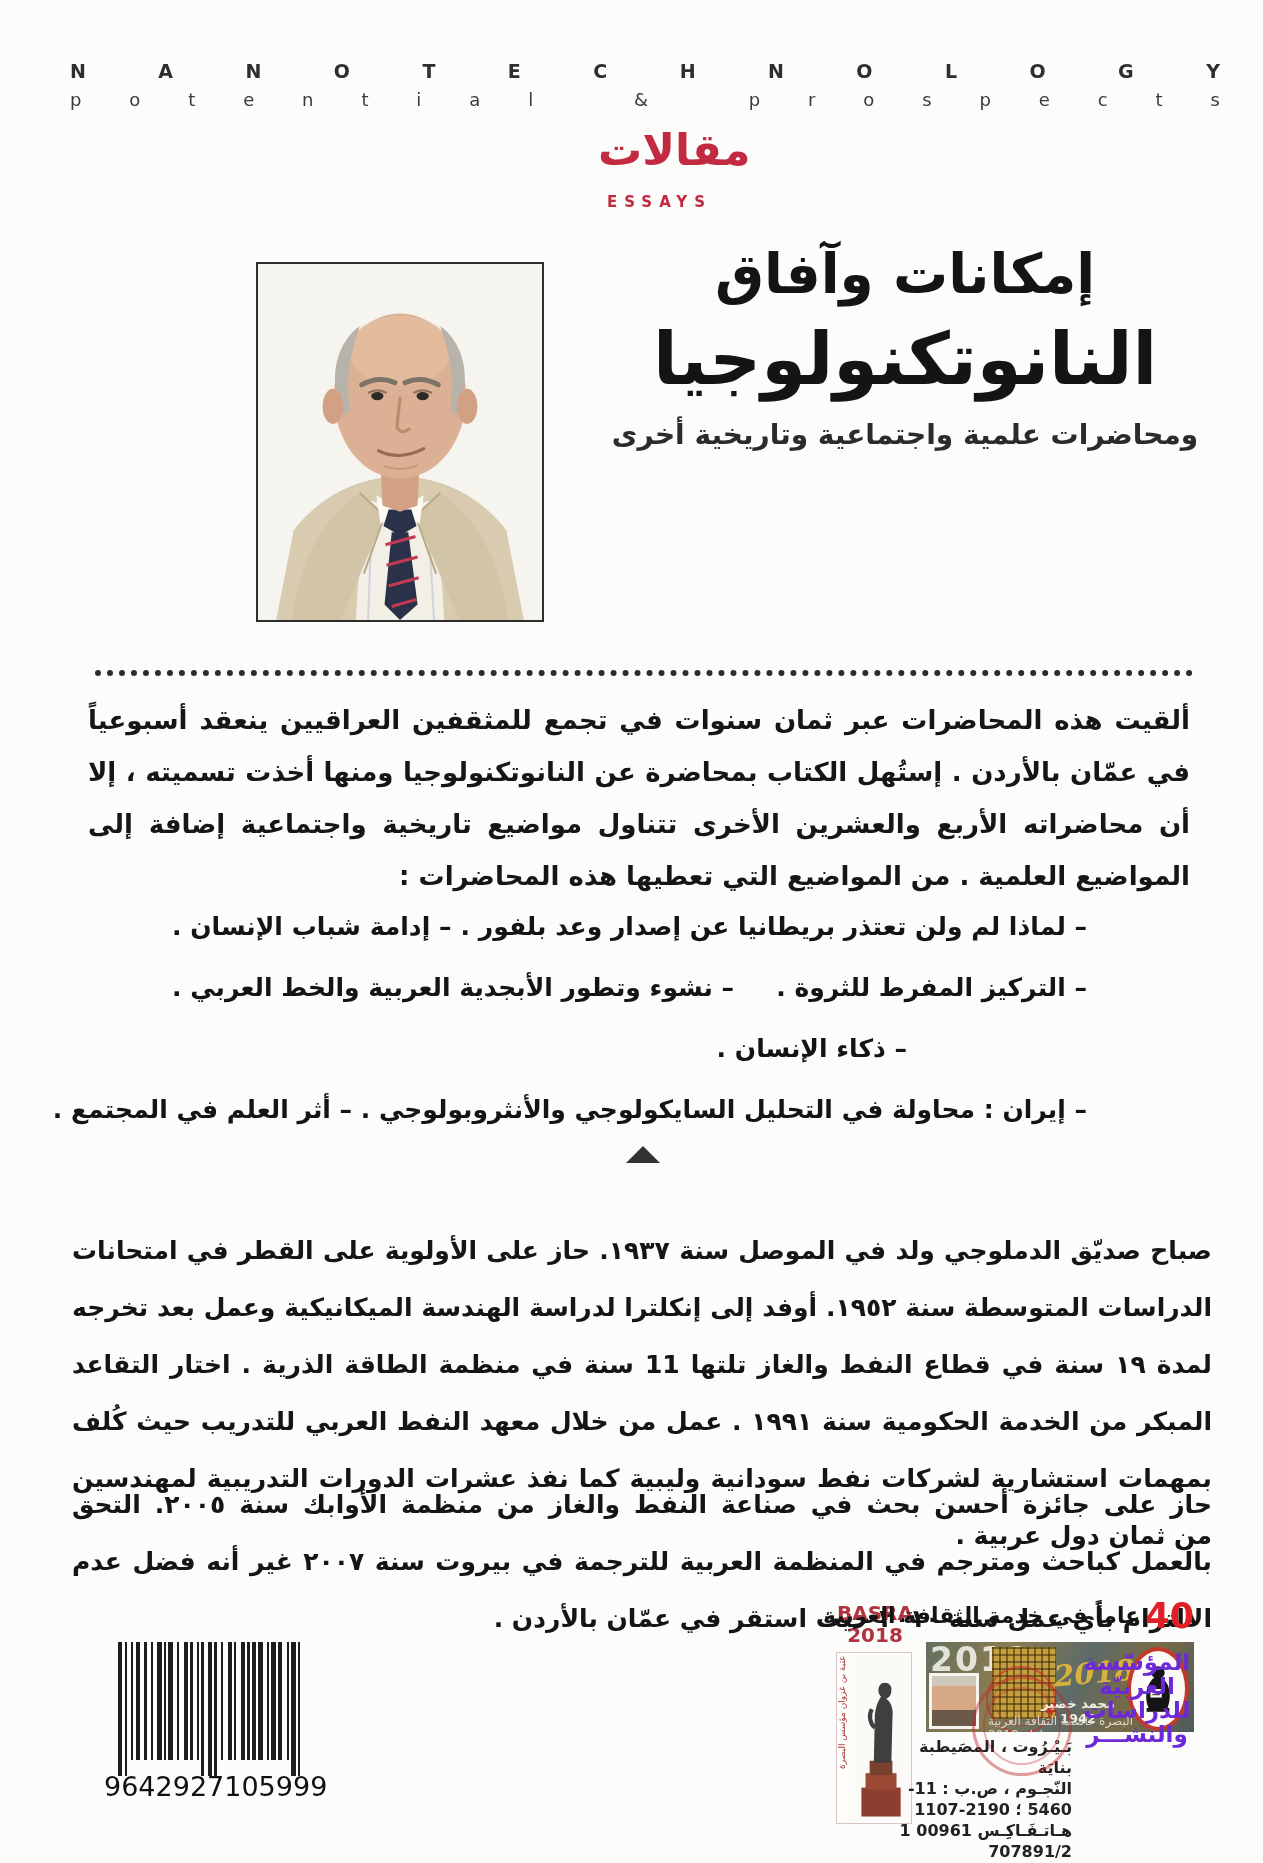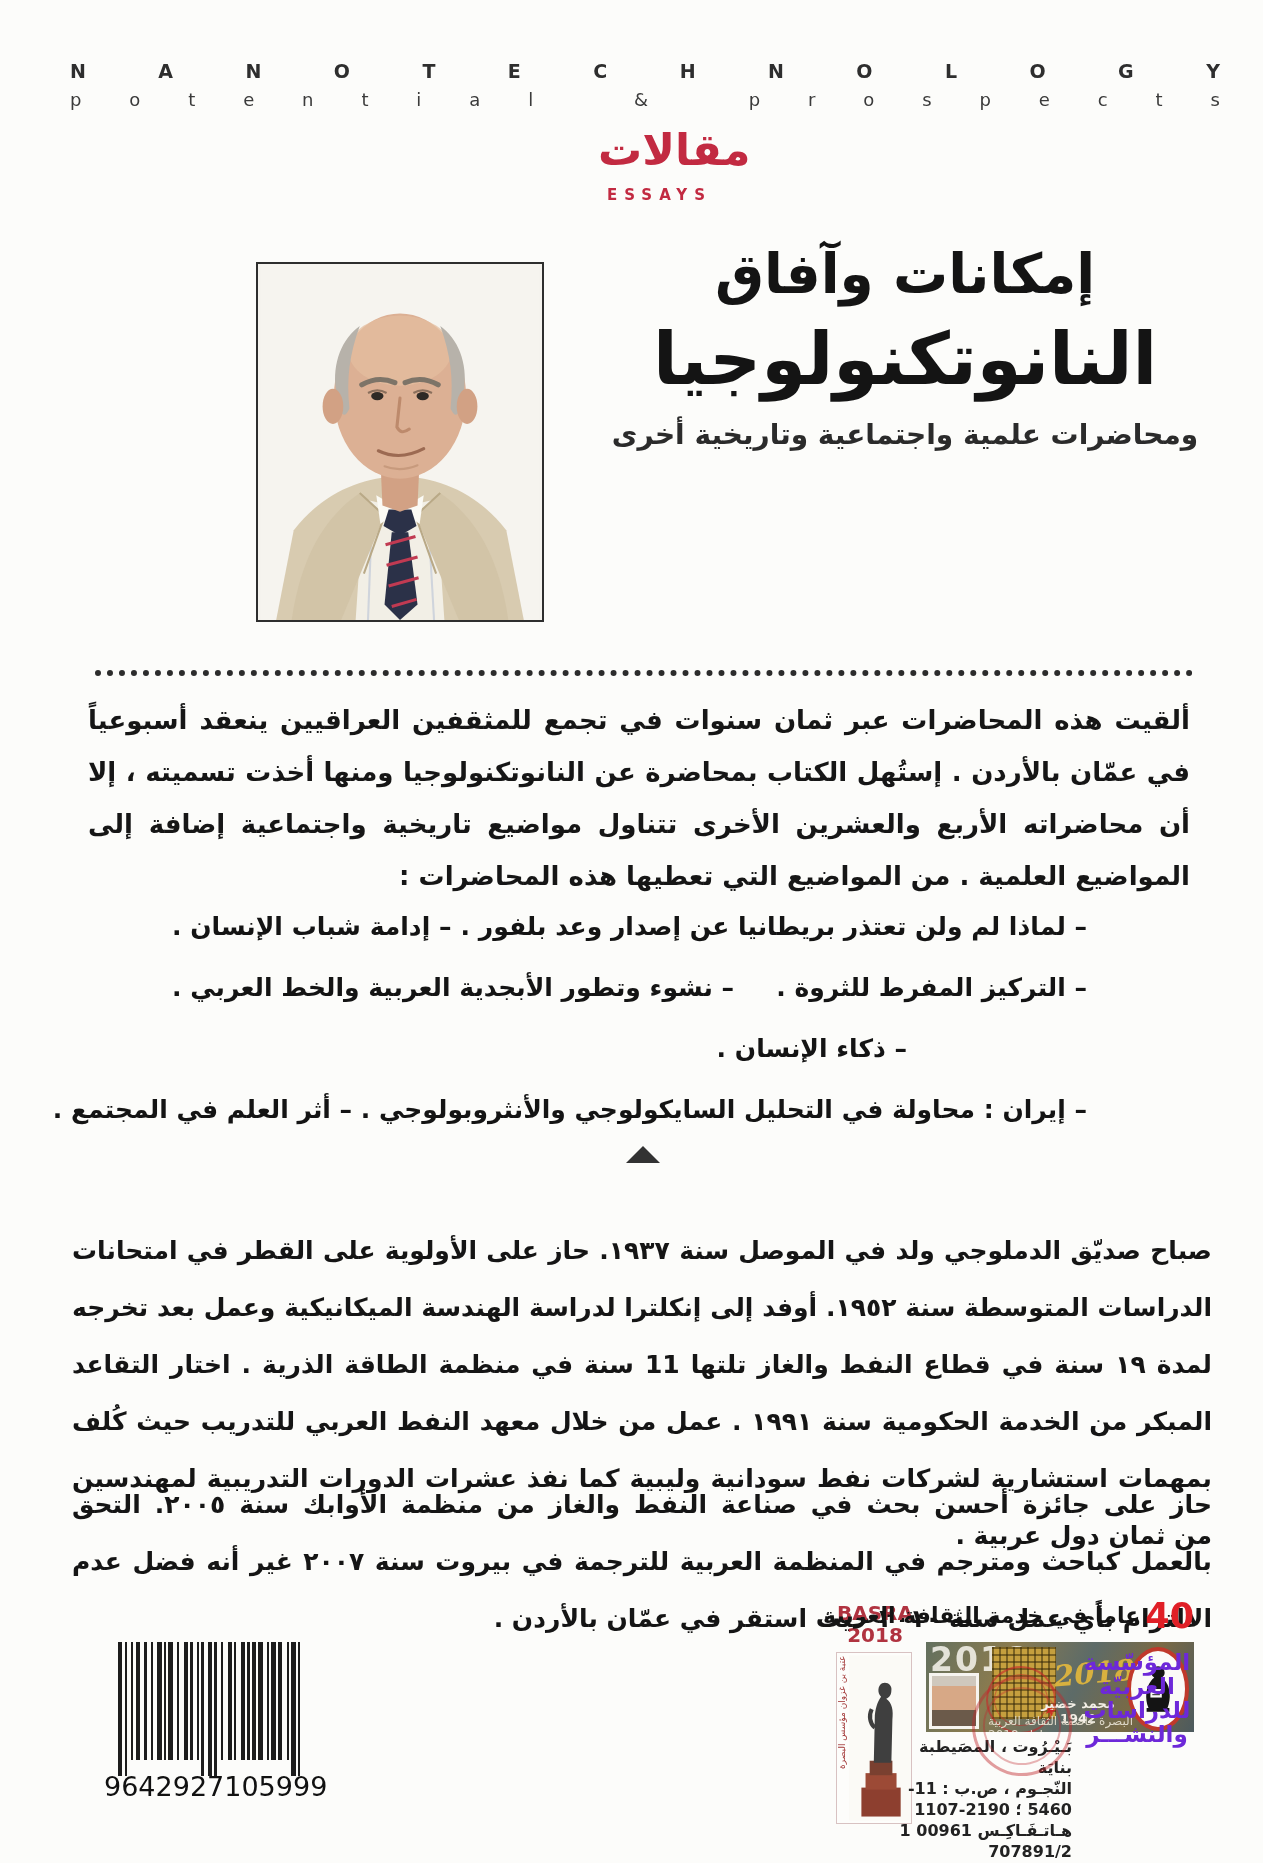--- a/index.html
+++ b/index.html
@@ -9,21 +9,21 @@
   
   .spread{display:flex;justify-content:space-between;}
   .spread span{min-width:5px;text-align:center;}
   .header{position:absolute;left:70px;top:60px;width:1150px;color:#2e2e2e;}
   .header .l1{font-size:19px;font-weight:bold;}
   .header .l2{font-size:18px;margin-top:7px;color:#3b3b3b;}
 
   
   .logo{position:absolute;left:598px;top:126px;width:116px;text-align:center;color:#c22a41;}
   .logo .ar{font-size:44px;font-weight:900;line-height:48px;}
-  .logo .en{font-size:15px;font-weight:bold;letter-spacing:7px;text-indent:7px;margin-top:12px;}
+  .logo .en{font-size:15px;font-weight:bold;letter-spacing:7px;text-indent:7px;margin-top:19px;}
 
   
   .photo{position:absolute;left:256px;top:262px;width:284px;height:356px;
          border:2px solid #2e2e2e;background:#f5f3ee;}
   .photo svg{display:block;width:100%;height:100%;}
 
   
   .titleblock{position:absolute;left:605px;top:238px;width:600px;text-align:center;direction:rtl;color:#141414;}
   .t1{font-size:55px;font-weight:bold;line-height:72px;}
   .t2{font-size:72px;font-weight:bold;line-height:98px;}

